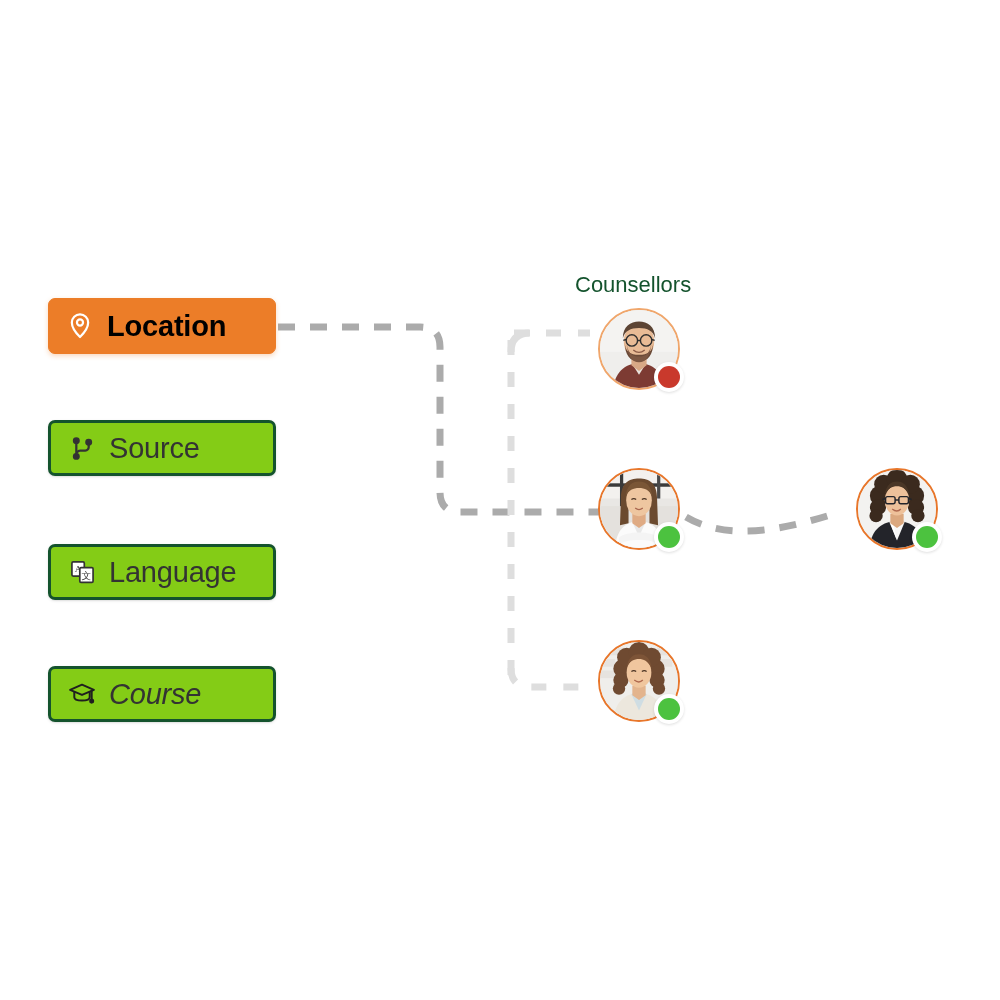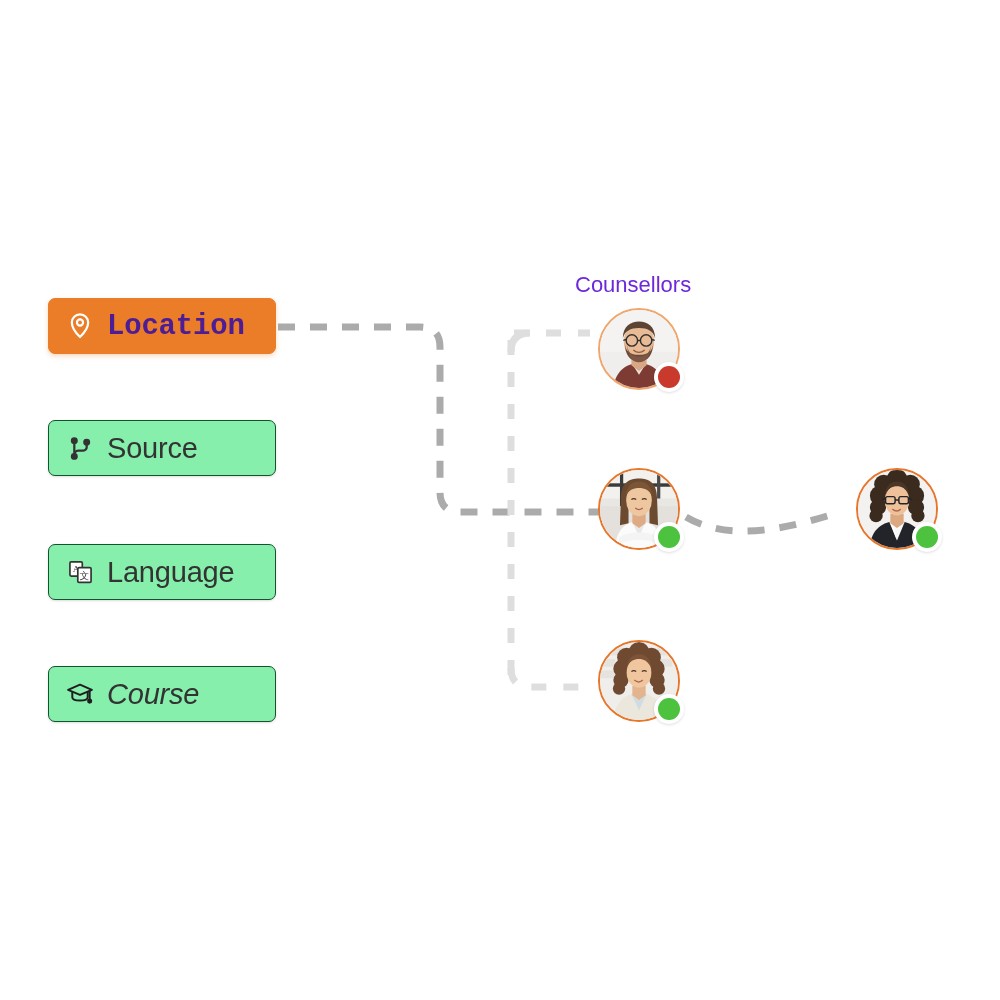--- a/index.html
+++ b/index.html
@@ -28,22 +28,22 @@
   
   .filter-btn {
     position: absolute;
     display: flex;
     align-items: center;
     gap: 12px;
     width: 228px;
     height: 56px;
     padding: 0 16px;
     border-radius: 7px;
-    background: #86efac;
-    border: 1px solid #14532d;
+    background: #84cc16;
+    border: 3px solid #14532d;
     box-shadow: 0 1px 3px rgba(0,0,0,0.10), 0 1px 1px rgba(0,0,0,0.04);
   }
   .filter-btn .btn-label {
     font-size: 29px;
     line-height: 1;
     color: #333333;
     font-weight: 400;
     letter-spacing: -0.2px;
     white-space: nowrap;
   }
@@ -54,37 +54,36 @@
     align-items: center;
     justify-content: center;
     flex: 0 0 auto;
   }
   .filter-btn.active {
     background: #EC7D28;
     border: 1px solid #EC7D28;
     box-shadow: 0 2px 5px rgba(236,125,40,0.30);
   }
   .filter-btn.active .btn-label {
-    color: #4c1d95;
+    color: #000000;
     font-weight: 600;
-    font-family: Liberation Mono, monospace;
   }
 
   #btn-location { left: 48px; top: 298px; }
   #btn-source   { left: 48px; top: 420px; }
   #btn-language { left: 48px; top: 544px; }
   #btn-course   { left: 48px; top: 666px; font-style: italic; }
 
   
   #counsellors-title {
     position: absolute;
     left: 575px;
     top: 272px;
     font-size: 22px;
-    color: #6d28d9;
+    color: #14532d;
     font-weight: 400;
     white-space: nowrap;
   }
 
   
   .avatar {
     position: absolute;
     width: 82px;
     height: 82px;
   }

